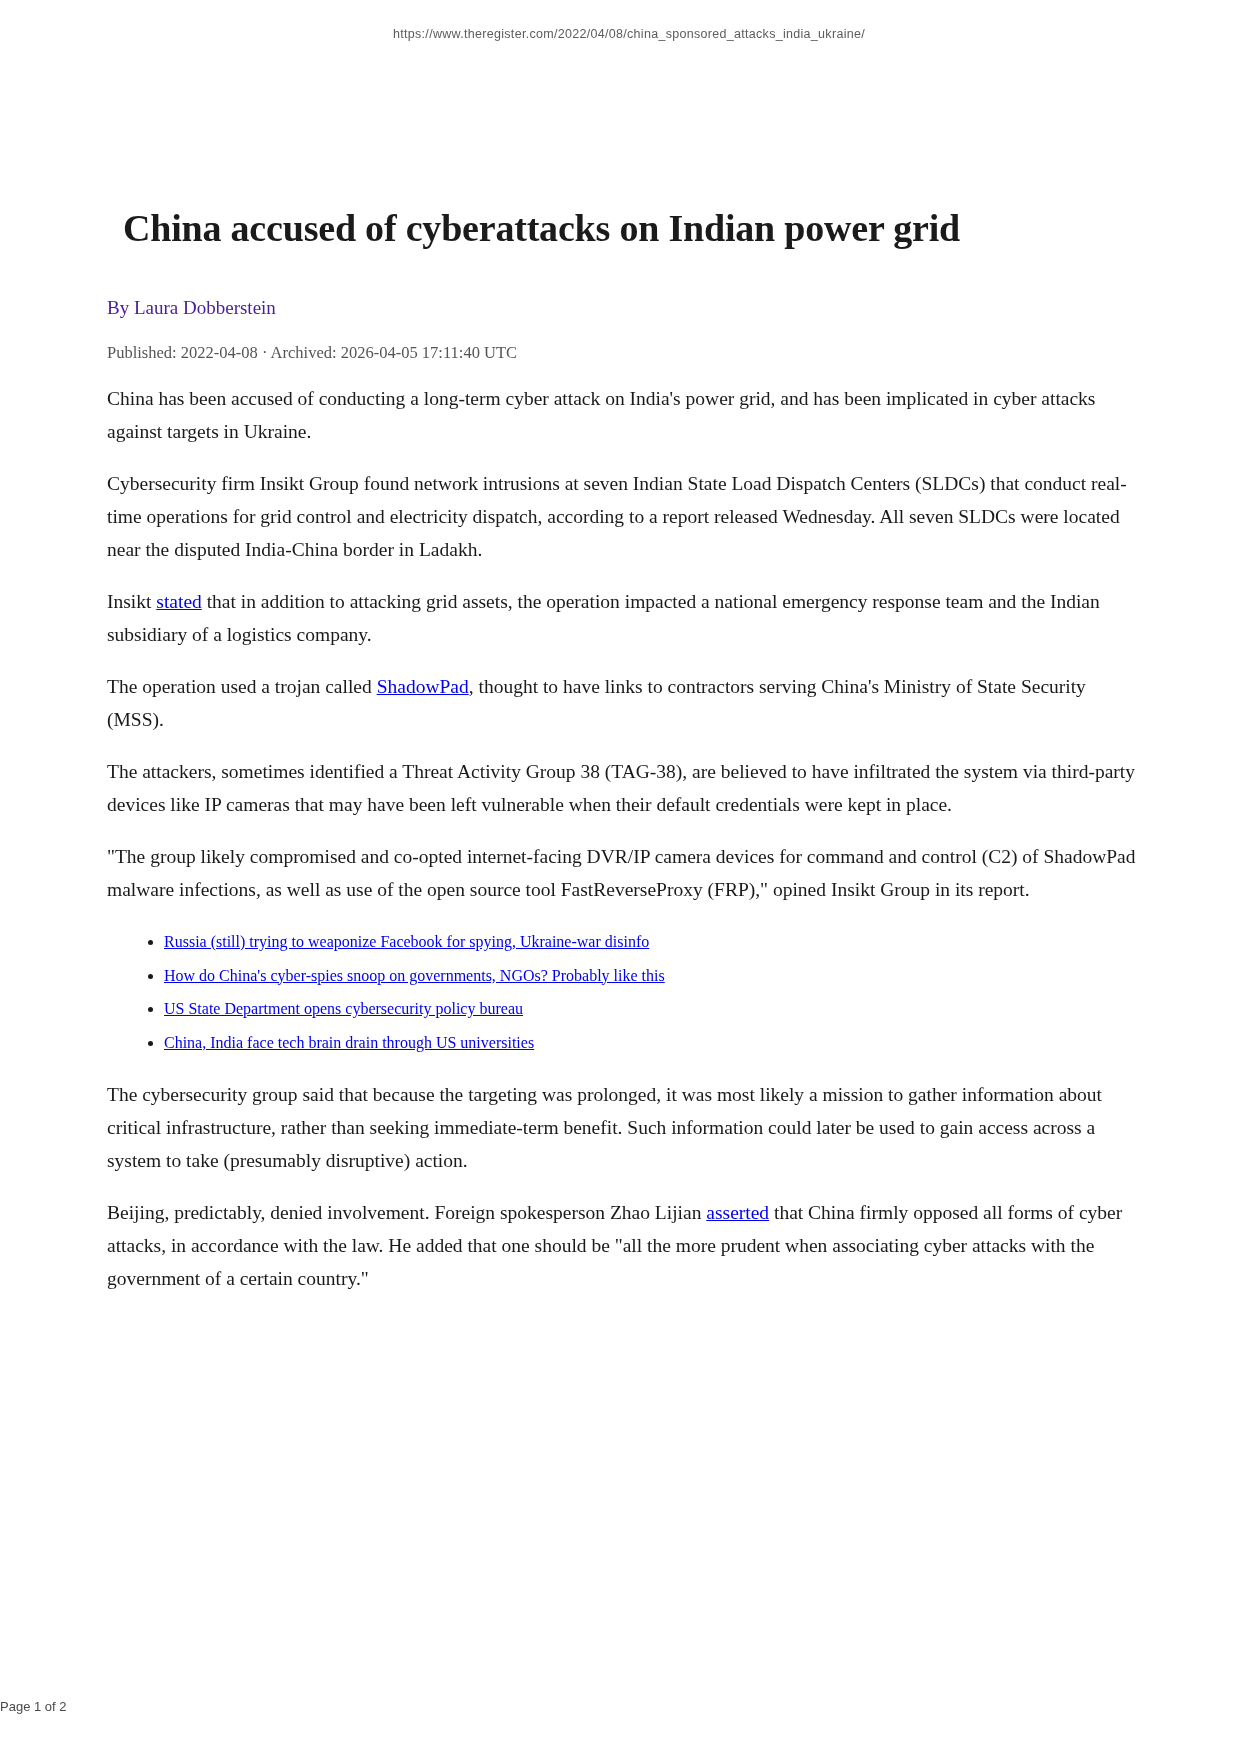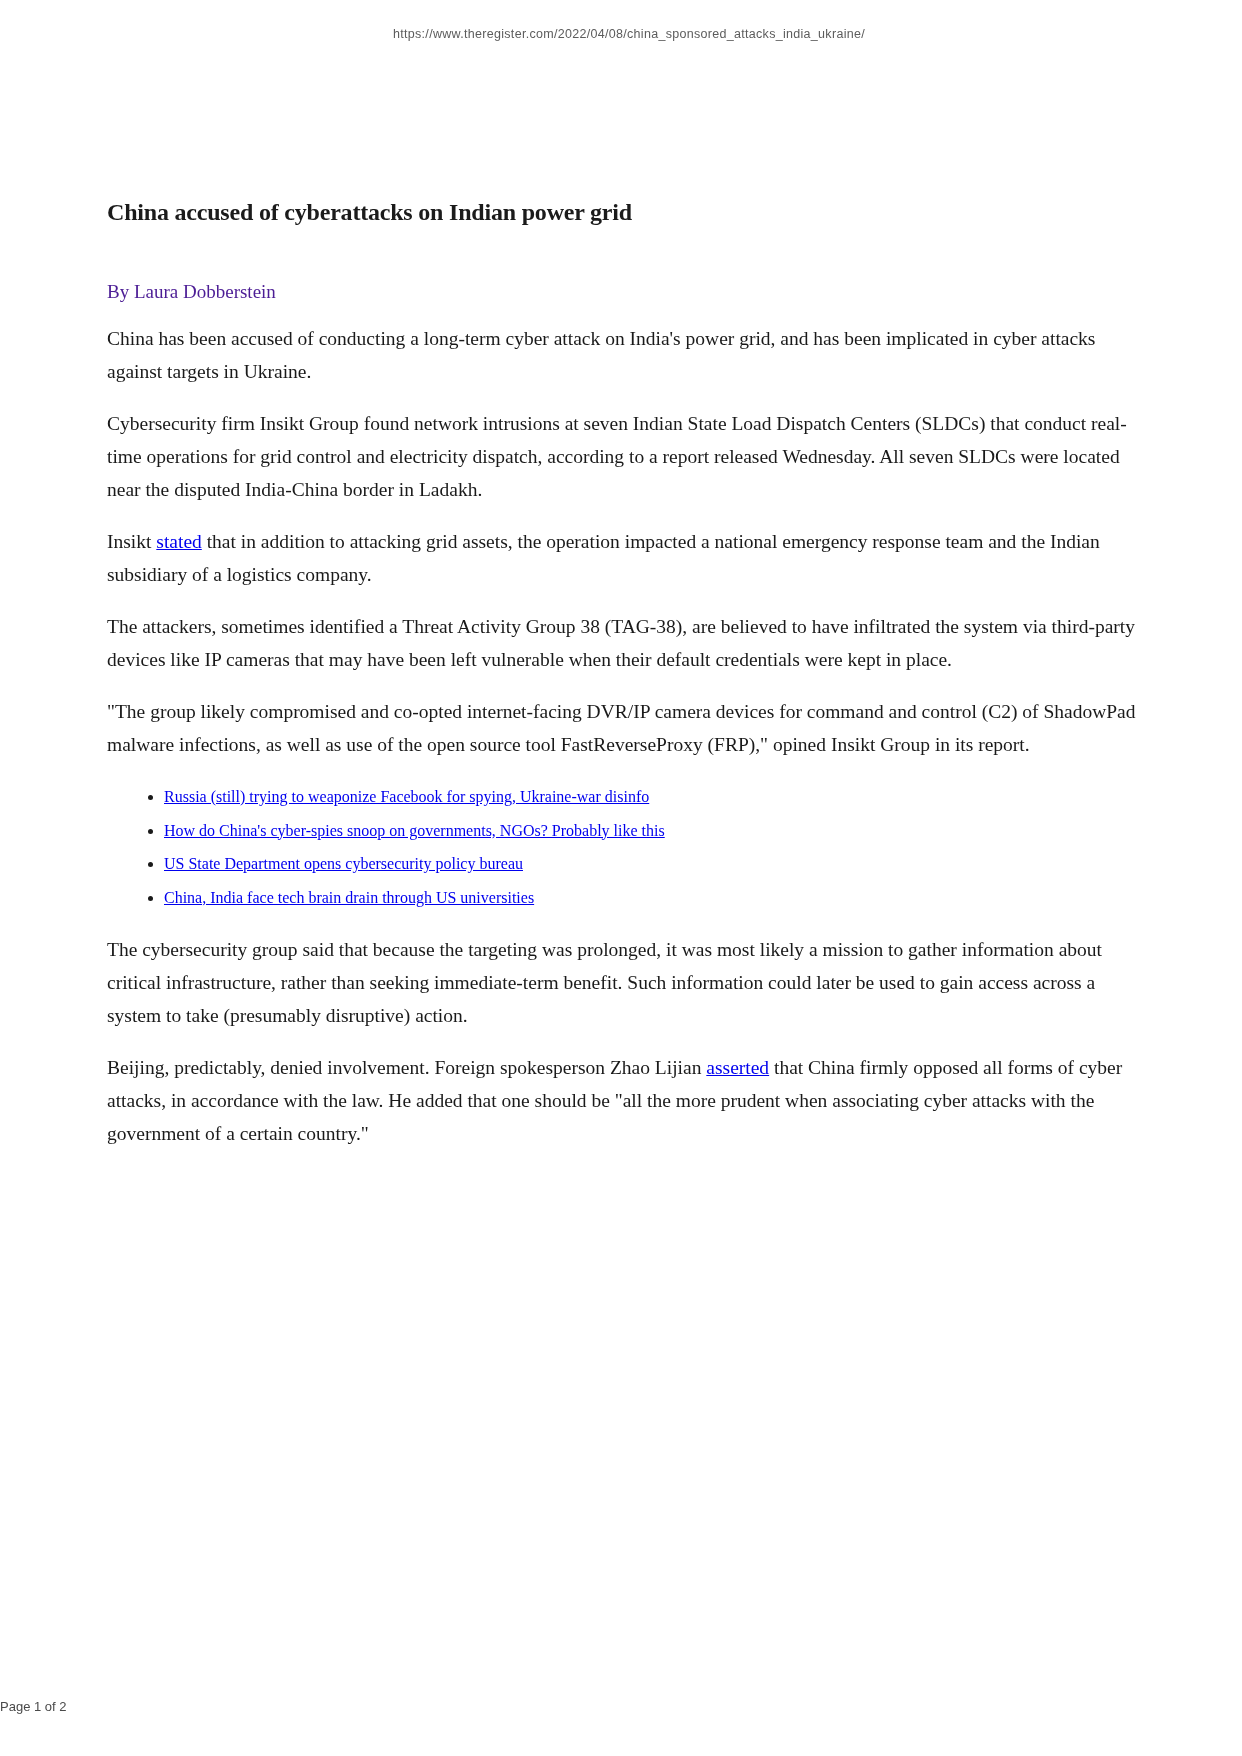--- a/index.html
+++ b/index.html
@@ -25,24 +25,24 @@
     letter-spacing: 0.3px;
     color: #5c5c5c;
   }
   .article {
     position: absolute;
     top: 193px;
     left: 107px;
     width: 1032px;
   }
   .article h1 {
-    margin: 0;
+    margin: 16px;
     font-family: "Liberation Serif", serif;
     font-weight: 700;
-    font-size: 24px;
+    font-size: 38px;
     line-height: 38px;
     color: #1b1b1b;
     letter-spacing: -0.2px;
   }
   .byline {
     margin-top: 50px;
     font-size: 19px;
     color: #4c1d95;
   }
   .publine {
@@ -87,25 +87,27 @@
 </head>
 <body>
 
 <div class="url-header">https://www.theregister.com/2022/04/08/china_sponsored_attacks_india_ukraine/</div>
 
 <div class="article">
   <h1>China accused of cyberattacks on Indian power grid</h1>
 
   <div class="byline">By Laura Dobberstein</div>
 
+  <div class="publine">Published: 2022-04-08 · Archived: 2026-04-05 17:11:40 UTC</div>
 
   <div class="body-text">
       <p><span>China has been accused of conducting a long-term cyber attack on India's power grid, and has been implicated in cyber attacks against targets in Ukraine.</span></p>
       <p><span>Cybersecurity firm Insikt Group found network intrusions at seven Indian State Load Dispatch Centers (SLDCs) that conduct real-time operations for grid control and electricity dispatch, according to a report released Wednesday. All seven SLDCs were located near the disputed India-China border in Ladakh.</span></p>
       <p><span>Insikt </span><a href="#" class="inline-link">stated</a><span> that in addition to attacking grid assets, the operation impacted a national emergency response team and the Indian subsidiary of a logistics company.</span></p>
+      <p><span>The operation used a trojan called </span><a href="#" class="inline-link">ShadowPad</a><span>, thought to have links to contractors serving China's Ministry of State Security (MSS).</span></p>
       <p><span>The attackers, sometimes identified a Threat Activity Group 38 (TAG-38), are believed to have infiltrated the system via third-party devices like IP cameras that may have been left vulnerable when their default credentials were kept in place.</span></p>
       <p><span>"The group likely compromised and co-opted internet-facing DVR/IP camera devices for command and control (C2) of ShadowPad malware infections, as well as use of the open source tool FastReverseProxy (FRP)," opined Insikt Group in its report.</span></p>
       <ul>
         <li><a href="#" class="inline-link">Russia (still) trying to weaponize Facebook for spying, Ukraine-war disinfo</a></li>
         <li><a href="#" class="inline-link">How do China's cyber-spies snoop on governments, NGOs? Probably like this</a></li>
         <li><a href="#" class="inline-link">US State Department opens cybersecurity policy bureau</a></li>
         <li><a href="#" class="inline-link">China, India face tech brain drain through US universities</a></li>
       </ul>
       <p><span>The cybersecurity group said that because the targeting was prolonged, it was most likely a mission to gather information about critical infrastructure, rather than seeking immediate-term benefit. Such information could later be used to gain access across a system to take (presumably disruptive) action.</span></p>
       <p><span>Beijing, predictably, denied involvement. Foreign spokesperson Zhao Lijian </span><a href="#" class="inline-link">asserted</a><span> that China firmly opposed all forms of cyber attacks, in accordance with the law. He added that one should be "all the more prudent when associating cyber attacks with the government of a certain country."</span></p>

